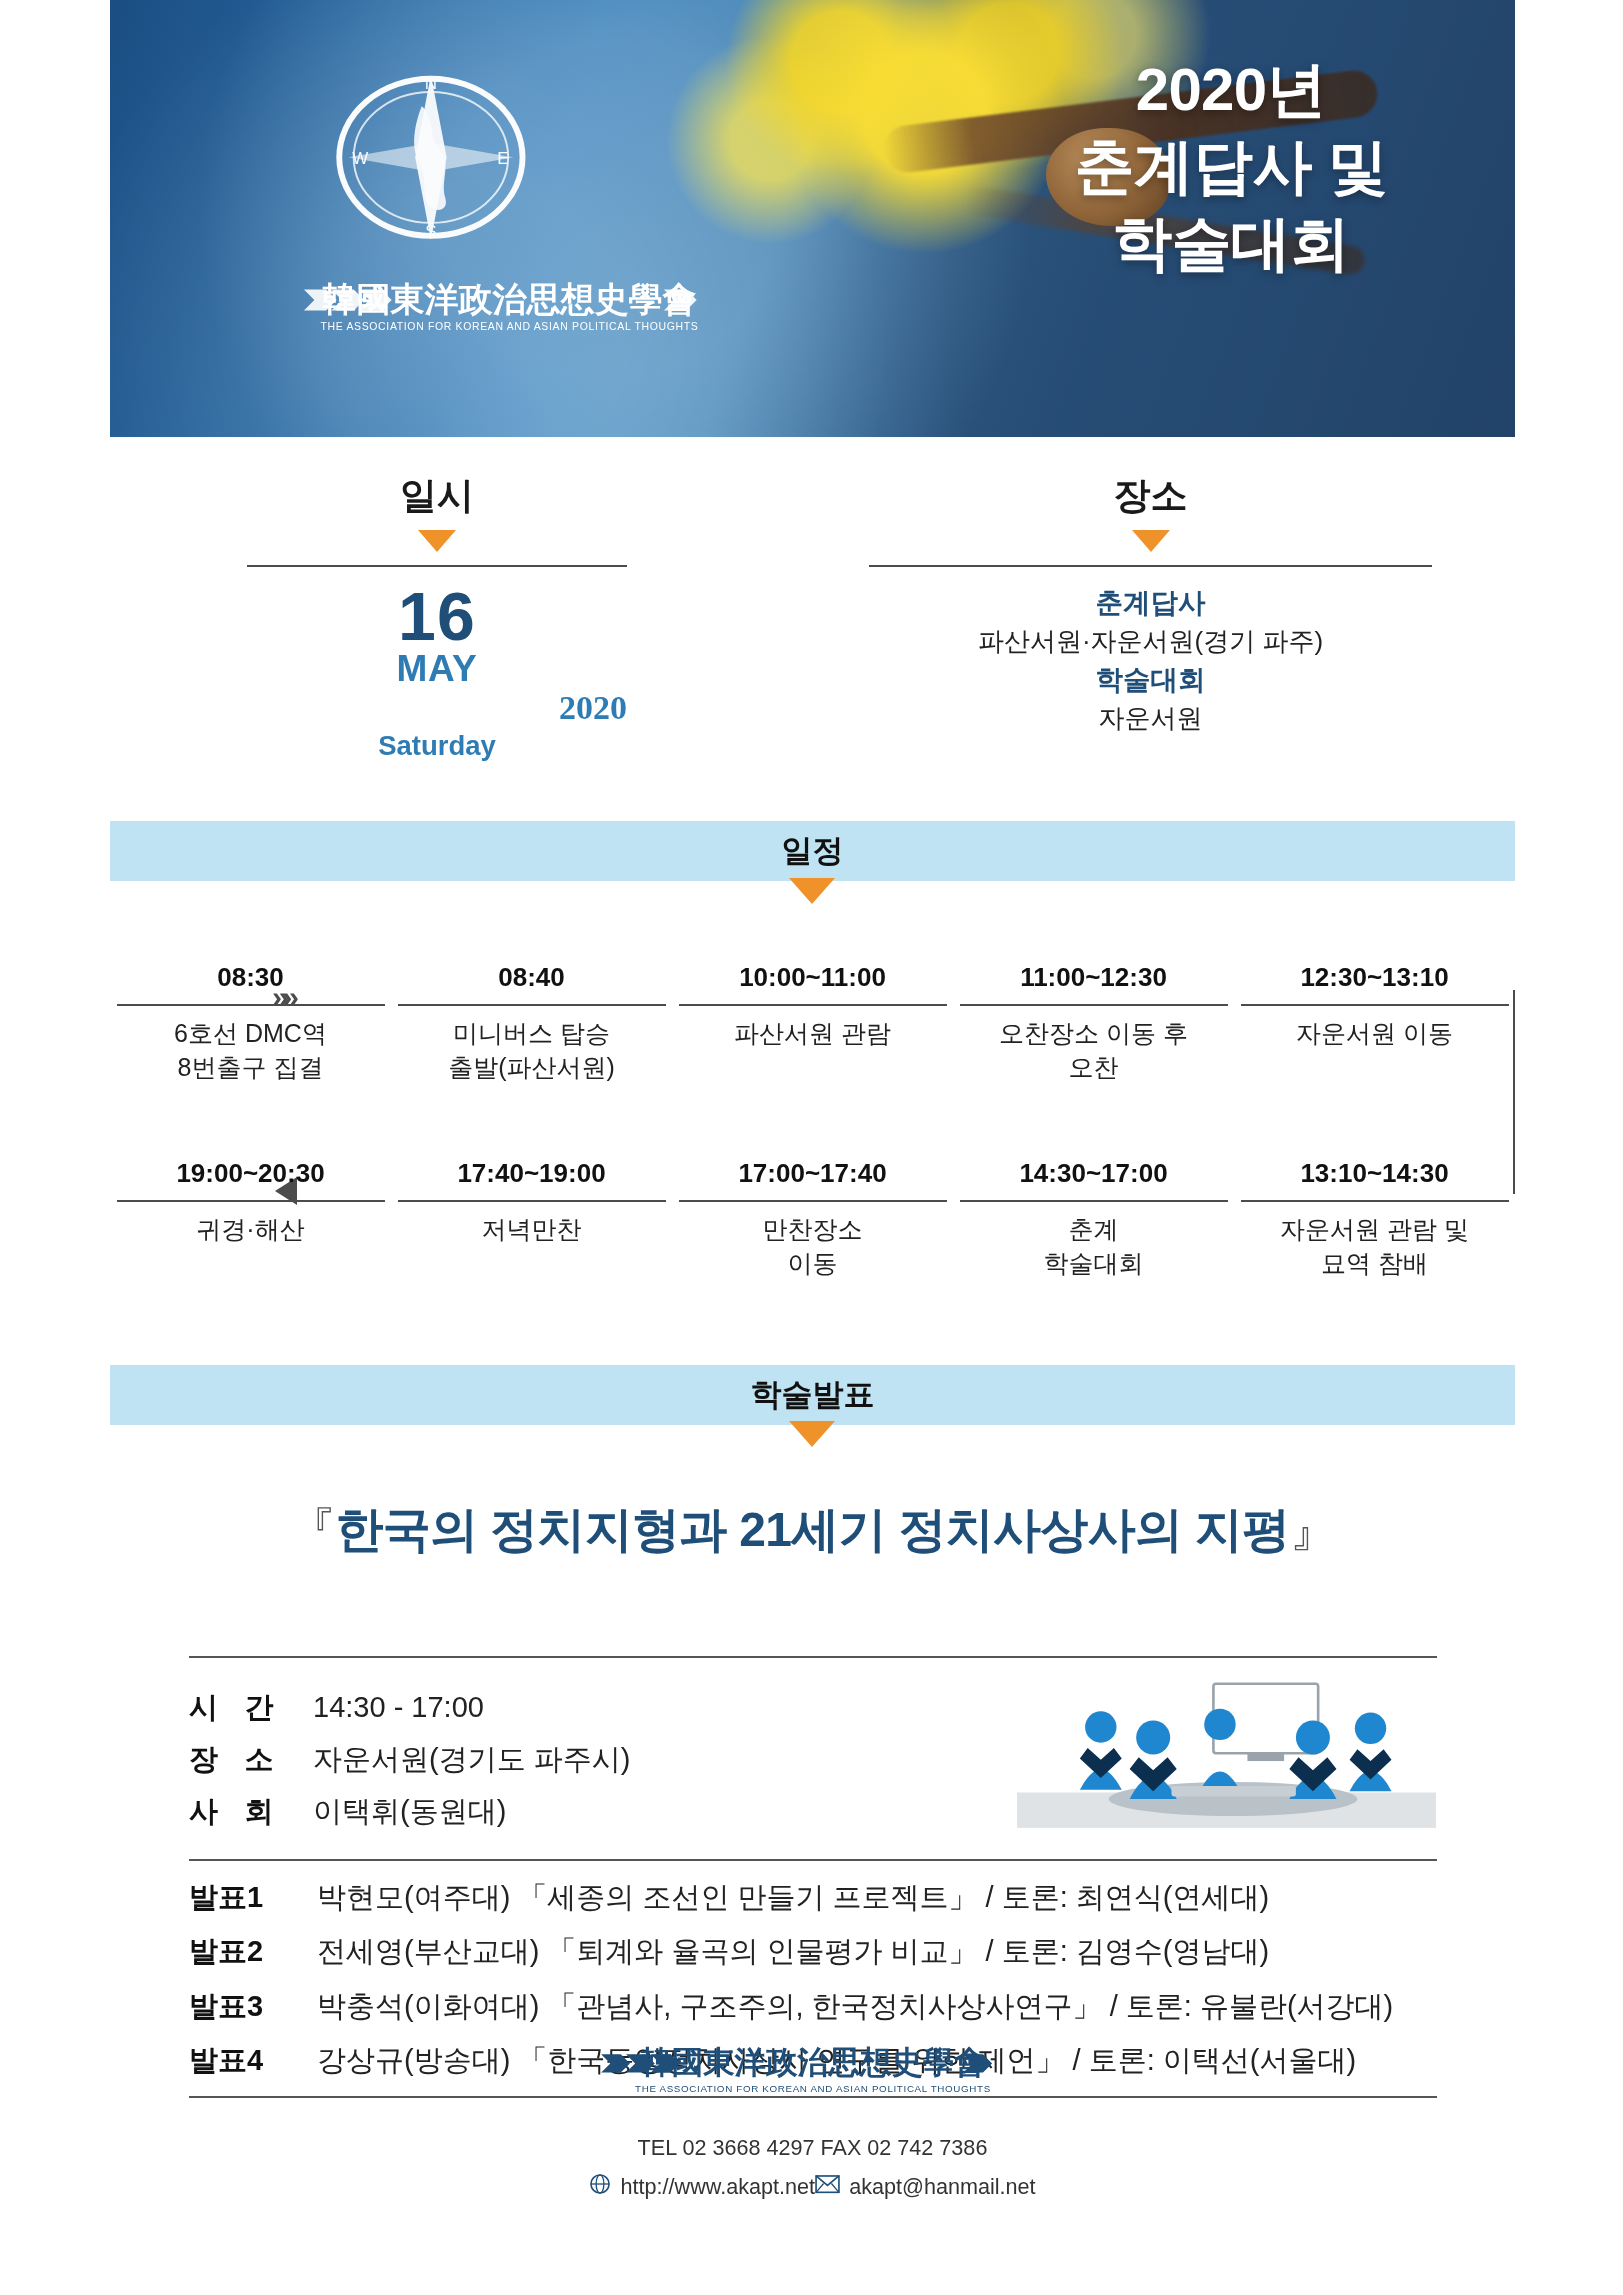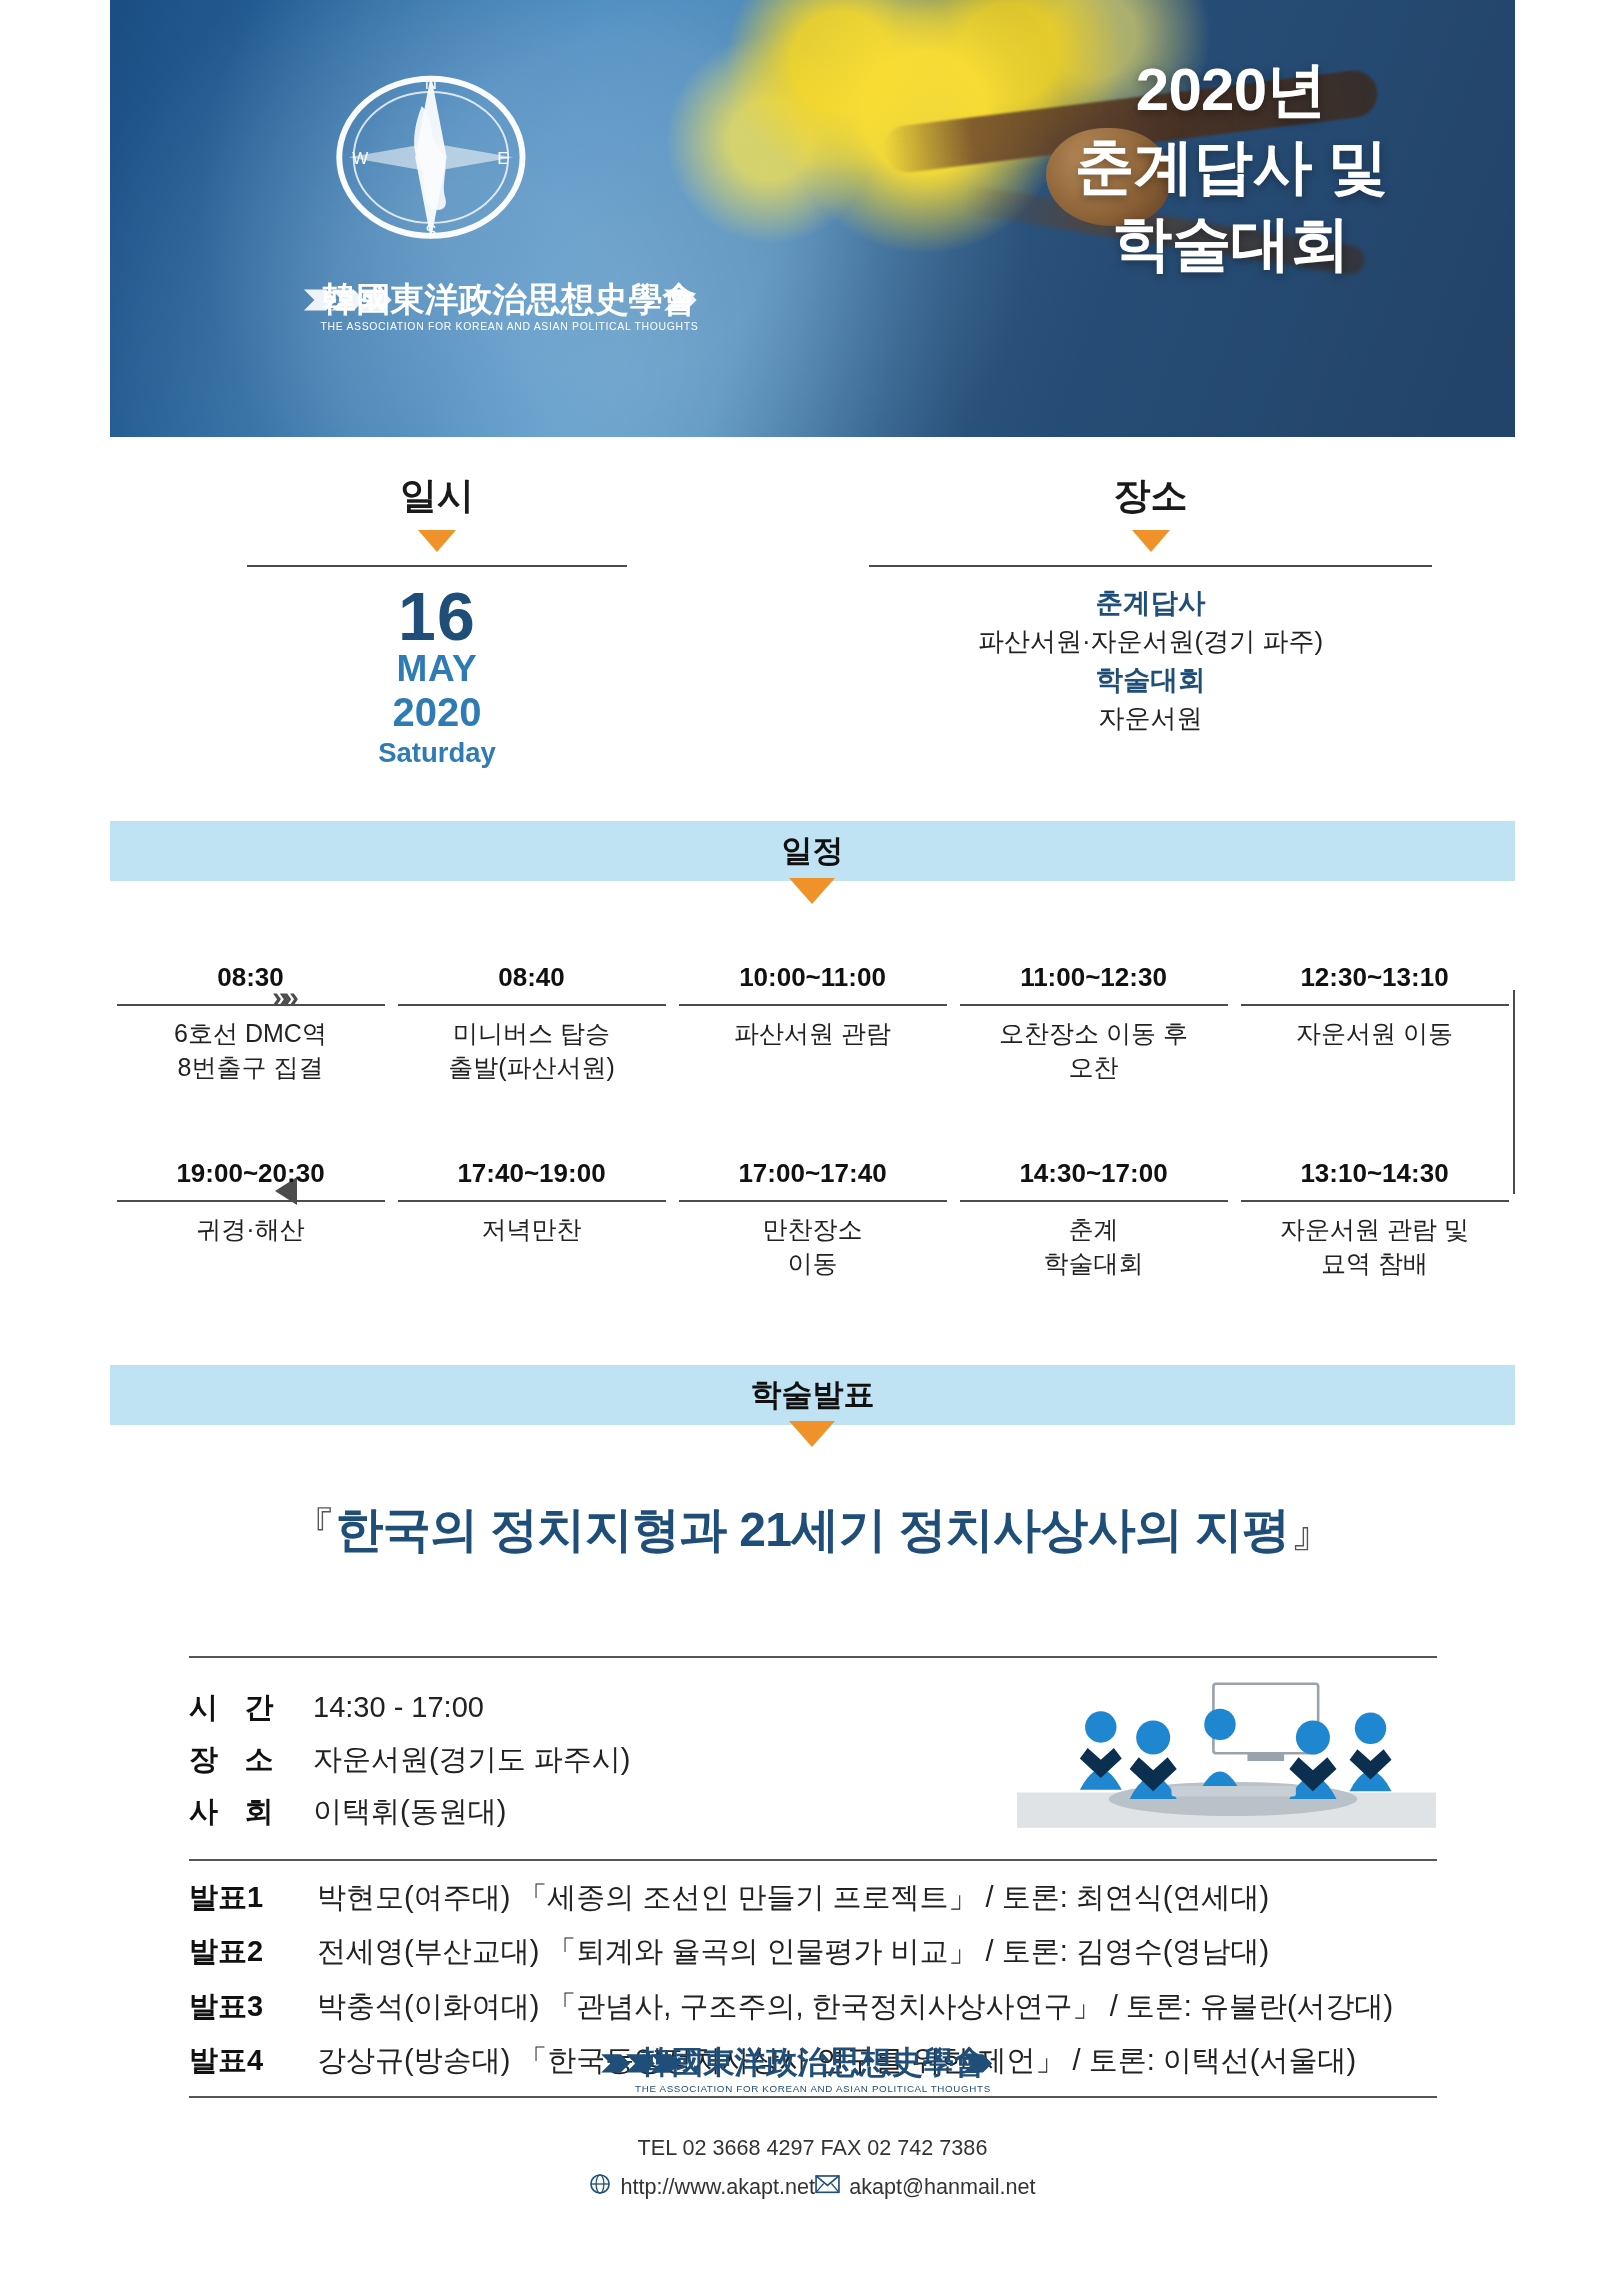--- a/index.html
+++ b/index.html
@@ -135,25 +135,26 @@
   }
   .date-mon {
     font-size: 37px;
     font-weight: bold;
     color: #2f7cb5;
     text-align: center;
     line-height: 1.05;
     letter-spacing: 0.7px;
   }
   .date-year {
-    font-size: 40px;
+    font-size: 34px;
     font-weight: bold;
     color: #2f7cb5;
-    text-align: center;
+    text-align: right;
     line-height: 1.2;
+    font-family: Liberation Serif, serif;
   }
   .date-day {
     font-size: 27.5px;
     font-weight: bold;
     color: #2f7cb5;
     text-align: center;
     line-height: 1.2;
   }
 
   .place-col { left: 759px; width: 563px; }

